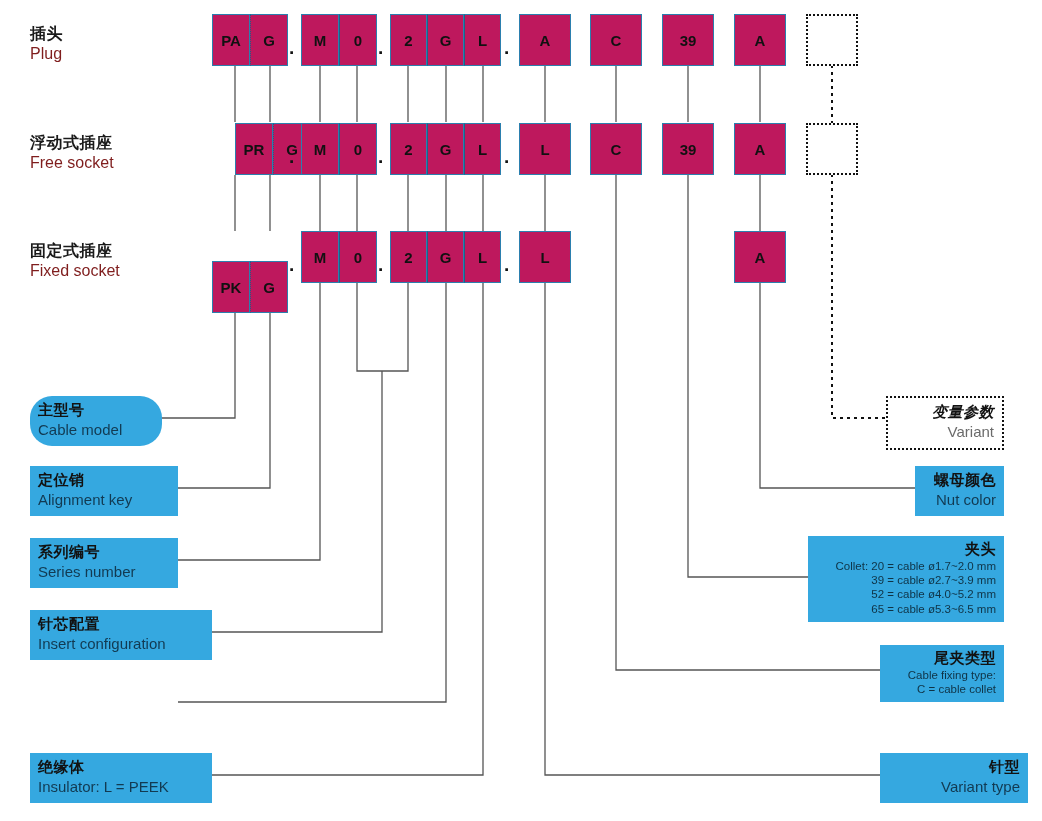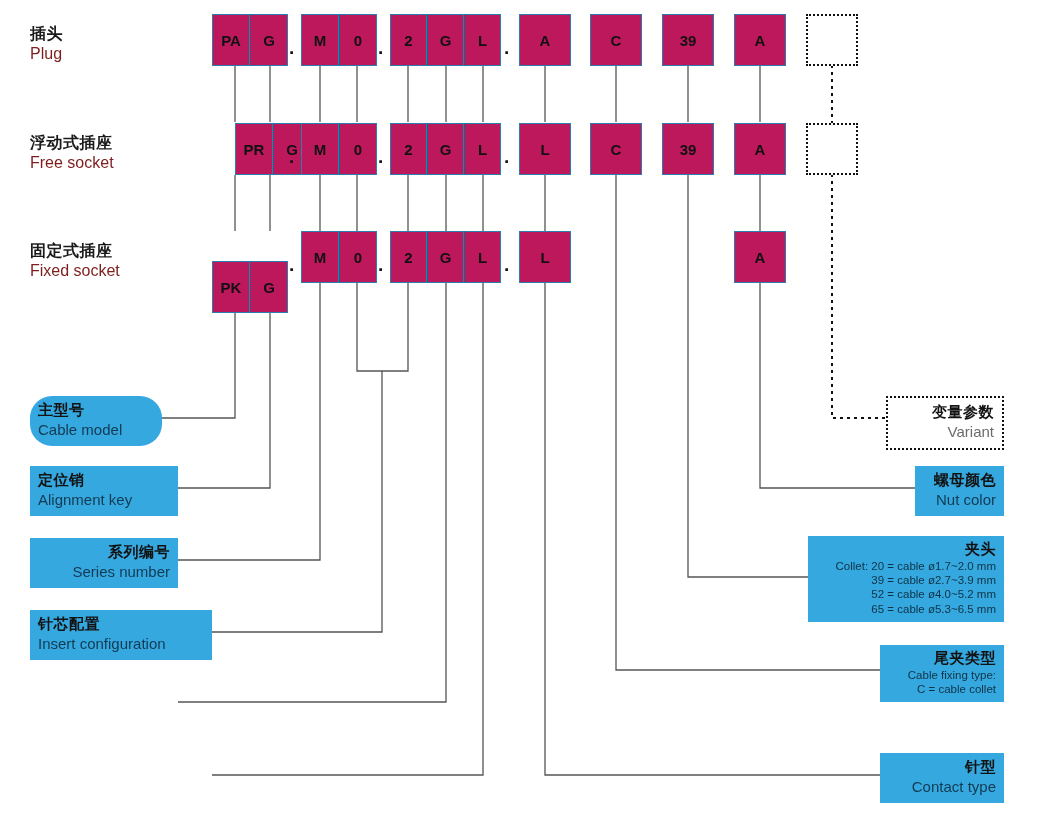--- a/index.html
+++ b/index.html
@@ -50,21 +50,21 @@
     white-space:nowrap;letter-spacing:.5px;
   }
   .legend .en{
     font-size:15px;color:#123a52;line-height:1.35;white-space:nowrap;
   }
   .legend.right{text-align:right;}
   .legend .small{font-size:11.5px;line-height:1.25;color:#0f3346;white-space:nowrap;}
   .legend.variant{
     background:#fff;border:2px dotted #111;text-align:right;
   }
-  .legend.variant .cn{color:#121212;}
+  .legend.variant .cn{color:#121212;font-style:italic;}
   .legend.variant .en{color:#6b6b6b;}
 </style>
 </head>
 <body>
 
 <div id="stage">
 
   <svg class="wires" viewBox="0 0 1042 821" xmlns="http://www.w3.org/2000/svg">
     <g fill="none" stroke="#555555" stroke-width="1.3">
 
@@ -229,31 +229,35 @@
   <div class="legend" style="left:30px;top:396px;width:132px;border-radius:22px;">
     <div class="cn">主型号</div>
     <div class="en">Cable model</div>
   </div>
 
   <div class="legend" style="left:30px;top:466px;width:148px;">
     <div class="cn">定位销</div>
     <div class="en">Alignment key</div>
   </div>
 
-  <div class="legend" style="left:30px;top:538px;width:148px;text-align:right;">
+  <div class="legend" style="left:30px;top:538px;width:148px;">
     <div class="cn">系列编号</div>
     <div class="en">Series number</div>
   </div>
 
   <div class="legend" style="left:30px;top:610px;width:182px;">
     <div class="cn">针芯配置</div>
     <div class="en">Insert configuration</div>
   </div>
 
 
+  <div class="legend" style="left:30px;top:753px;width:182px;">
+    <div class="cn">绝缘体</div>
+    <div class="en">Insulator: L = PEEK</div>
+  </div>
 
   <div class="legend variant" style="left:886px;top:396px;width:118px;">
     <div class="cn">变量参数</div>
     <div class="en">Variant</div>
   </div>
 
   <div class="legend right" style="left:915px;top:466px;width:89px;">
     <div class="cn">螺母颜色</div>
     <div class="en">Nut color</div>
   </div>
@@ -265,18 +269,18 @@
     <div class="small">52 = cable ø4.0~5.2 mm</div>
     <div class="small">65 = cable ø5.3~6.5 mm</div>
   </div>
 
   <div class="legend right" style="left:880px;top:645px;width:124px;padding-top:3px;">
     <div class="cn">尾夹类型</div>
     <div class="small">Cable fixing type:</div>
     <div class="small">C = cable collet</div>
   </div>
 
-  <div class="legend right" style="left:880px;top:753px;width:124px;">
+  <div class="legend right" style="left:880px;top:753px;width:148px;">
     <div class="cn">针型</div>
-    <div class="en">Contact type</div>
+    <div class="en">Variant type</div>
   </div>
 
 </div>
 
 </body></html>

